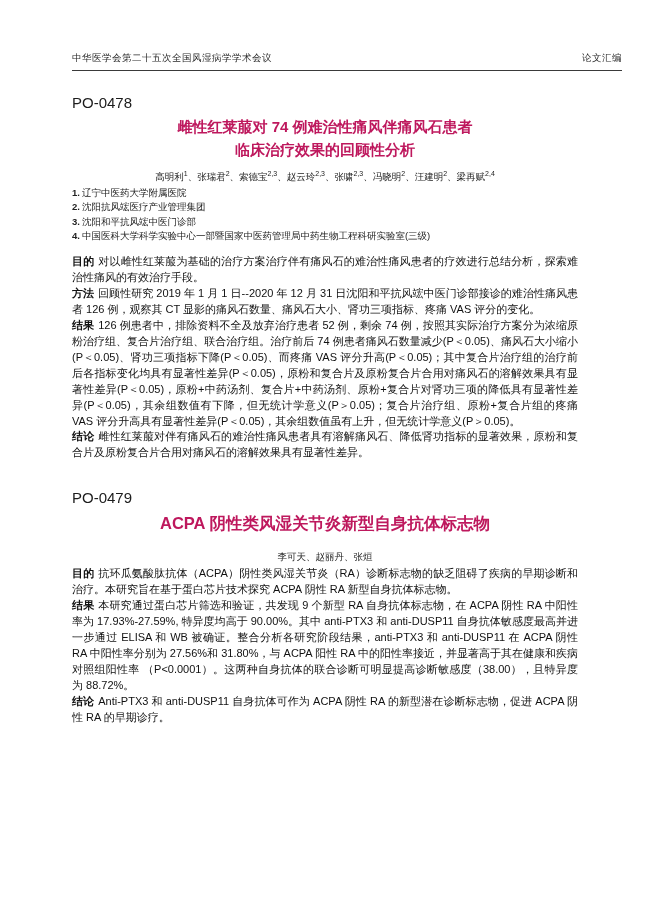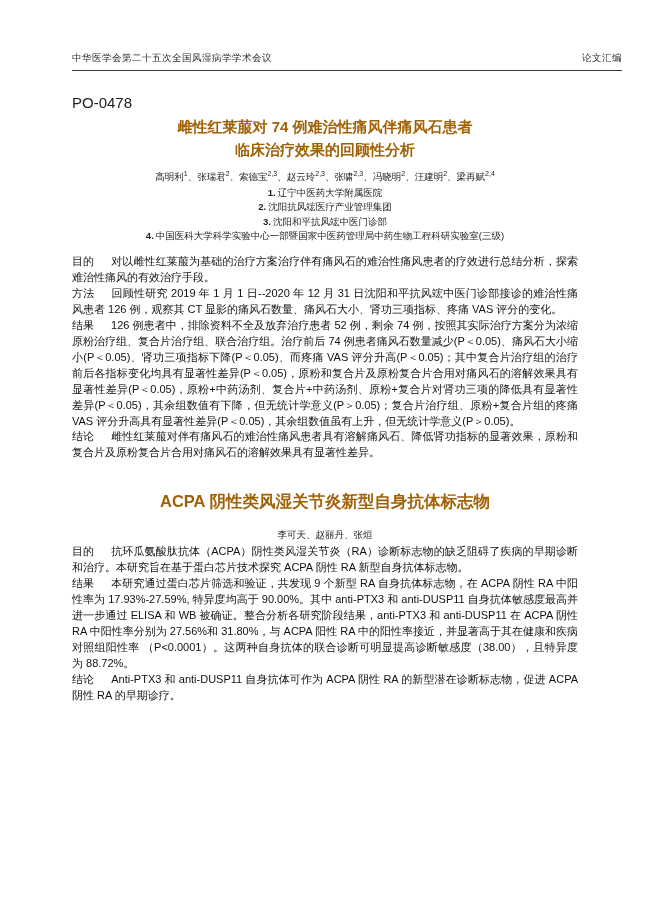--- a/index.html
+++ b/index.html
@@ -39,49 +39,48 @@
   .abstract-id {
     font-size: 15px;
     color: #1c1c1c;
     margin-bottom: 5px;
   }
   .abstract-title {
     text-align: center;
     font-weight: bold;
     font-size: 15px;
     line-height: 1.5;
-    color: #a16207;
+    color: #be185d;
     margin-bottom: 9px;
   }
   .abstract.second .abstract-title { font-size: 16.5px; margin-bottom: 14px; }
   .authors-line {
     text-align: center;
     font-size: 9.5px;
     color: #222;
     margin-bottom: 2px;
   }
   .author { white-space: nowrap; }
   .author:not(:last-child)::after { content: "\3001"; }
   .author sup { font-size: 7px; }
   .affiliations { margin-bottom: 11px; }
   .affiliation-line {
-    text-align: center;
     font-size: 9.5px;
     line-height: 1.5;
     color: #222;
   }
   .affiliation-line .affil-num { font-weight: bold; margin-right: 2px; }
   .sections p {
     margin: 0;
     font-size: 11px;
     line-height: 1.45;
     text-align: justify;
     color: #111;
   }
-  .sec-label { font-weight: normal; margin-right: 17px; }
+  .sec-label { font-weight: bold; margin-right: 4px; }
   
   .page-footer {
     position: absolute;
     top: 850px; left: 0; right: 0;
     text-align: center;
     font-family: "Liberation Serif", "DejaVu Serif", serif;
     font-size: 10px;
     color: #777;
   }
 </style>
@@ -113,20 +112,21 @@
         </div>
       <div class="sections">
           <p><span class="sec-label">目的</span><span>对以雌性红莱菔为基础的治疗方案治疗伴有痛风石的难治性痛风患者的疗效进行总结分析，探索难治性痛风的有效治疗手段。</span></p>
           <p><span class="sec-label">方法</span><span>回顾性研究 2019 年 1 月 1 日--2020 年 12 月 31 日沈阳和平抗风竤中医门诊部接诊的难治性痛风患者 126 例，观察其 CT 显影的痛风石数量、痛风石大小、肾功三项指标、疼痛 VAS 评分的变化。</span></p>
           <p><span class="sec-label">结果</span><span>126 例患者中，排除资料不全及放弃治疗患者 52 例，剩余 74 例，按照其实际治疗方案分为浓缩原粉治疗组、复合片治疗组、联合治疗组。治疗前后 74 例患者痛风石数量减少(P＜0.05)、痛风石大小缩小(P＜0.05)、肾功三项指标下降(P＜0.05)、而疼痛 VAS 评分升高(P＜0.05)；其中复合片治疗组的治疗前后各指标变化均具有显著性差异(P＜0.05)，原粉和复合片及原粉复合片合用对痛风石的溶解效果具有显著性差异(P＜0.05)，原粉+中药汤剂、复合片+中药汤剂、原粉+复合片对肾功三项的降低具有显著性差异(P＜0.05)，其余组数值有下降，但无统计学意义(P＞0.05)；复合片治疗组、原粉+复合片组的疼痛 VAS 评分升高具有显著性差异(P＜0.05)，其余组数值虽有上升，但无统计学意义(P＞0.05)。</span></p>
           <p><span class="sec-label">结论</span><span>雌性红莱菔对伴有痛风石的难治性痛风患者具有溶解痛风石、降低肾功指标的显著效果，原粉和复合片及原粉复合片合用对痛风石的溶解效果具有显著性差异。</span></p>
         </div>
     </div>
 
     <div class="abstract second">
+      <div class="abstract-id">PO-0479</div>
       <div class="abstract-title">
           <div class="title-line">ACPA 阴性类风湿关节炎新型自身抗体标志物</div>
         </div>
       <div class="authors-line"><span class="author"><span>李可天</span><sup></sup></span><span class="author"><span>赵丽丹</span><sup></sup></span><span class="author"><span>张烜</span><sup></sup></span></div>
       <div class="sections">
           <p><span class="sec-label">目的</span><span>抗环瓜氨酸肽抗体（ACPA）阴性类风湿关节炎（RA）诊断标志物的缺乏阻碍了疾病的早期诊断和治疗。本研究旨在基于蛋白芯片技术探究 ACPA 阴性 RA 新型自身抗体标志物。</span></p>
           <p><span class="sec-label">结果</span><span>本研究通过蛋白芯片筛选和验证，共发现 9 个新型 RA 自身抗体标志物，在 ACPA 阴性 RA 中阳性率为 17.93%-27.59%, 特异度均高于 90.00%。其中 anti-PTX3 和 anti-DUSP11 自身抗体敏感度最高并进一步通过 ELISA 和 WB 被确证。整合分析各研究阶段结果，anti-PTX3 和 anti-DUSP11 在 ACPA 阴性 RA 中阳性率分别为 27.56%和 31.80%，与 ACPA 阳性 RA 中的阳性率接近，并显著高于其在健康和疾病对照组阳性率 （P&lt;0.0001）。这两种自身抗体的联合诊断可明显提高诊断敏感度（38.00），且特异度为 88.72%。</span></p>
           <p><span class="sec-label">结论</span><span>Anti-PTX3 和 anti-DUSP11 自身抗体可作为 ACPA 阴性 RA 的新型潜在诊断标志物，促进 ACPA 阴性 RA 的早期诊疗。</span></p>
         </div>
     </div>

